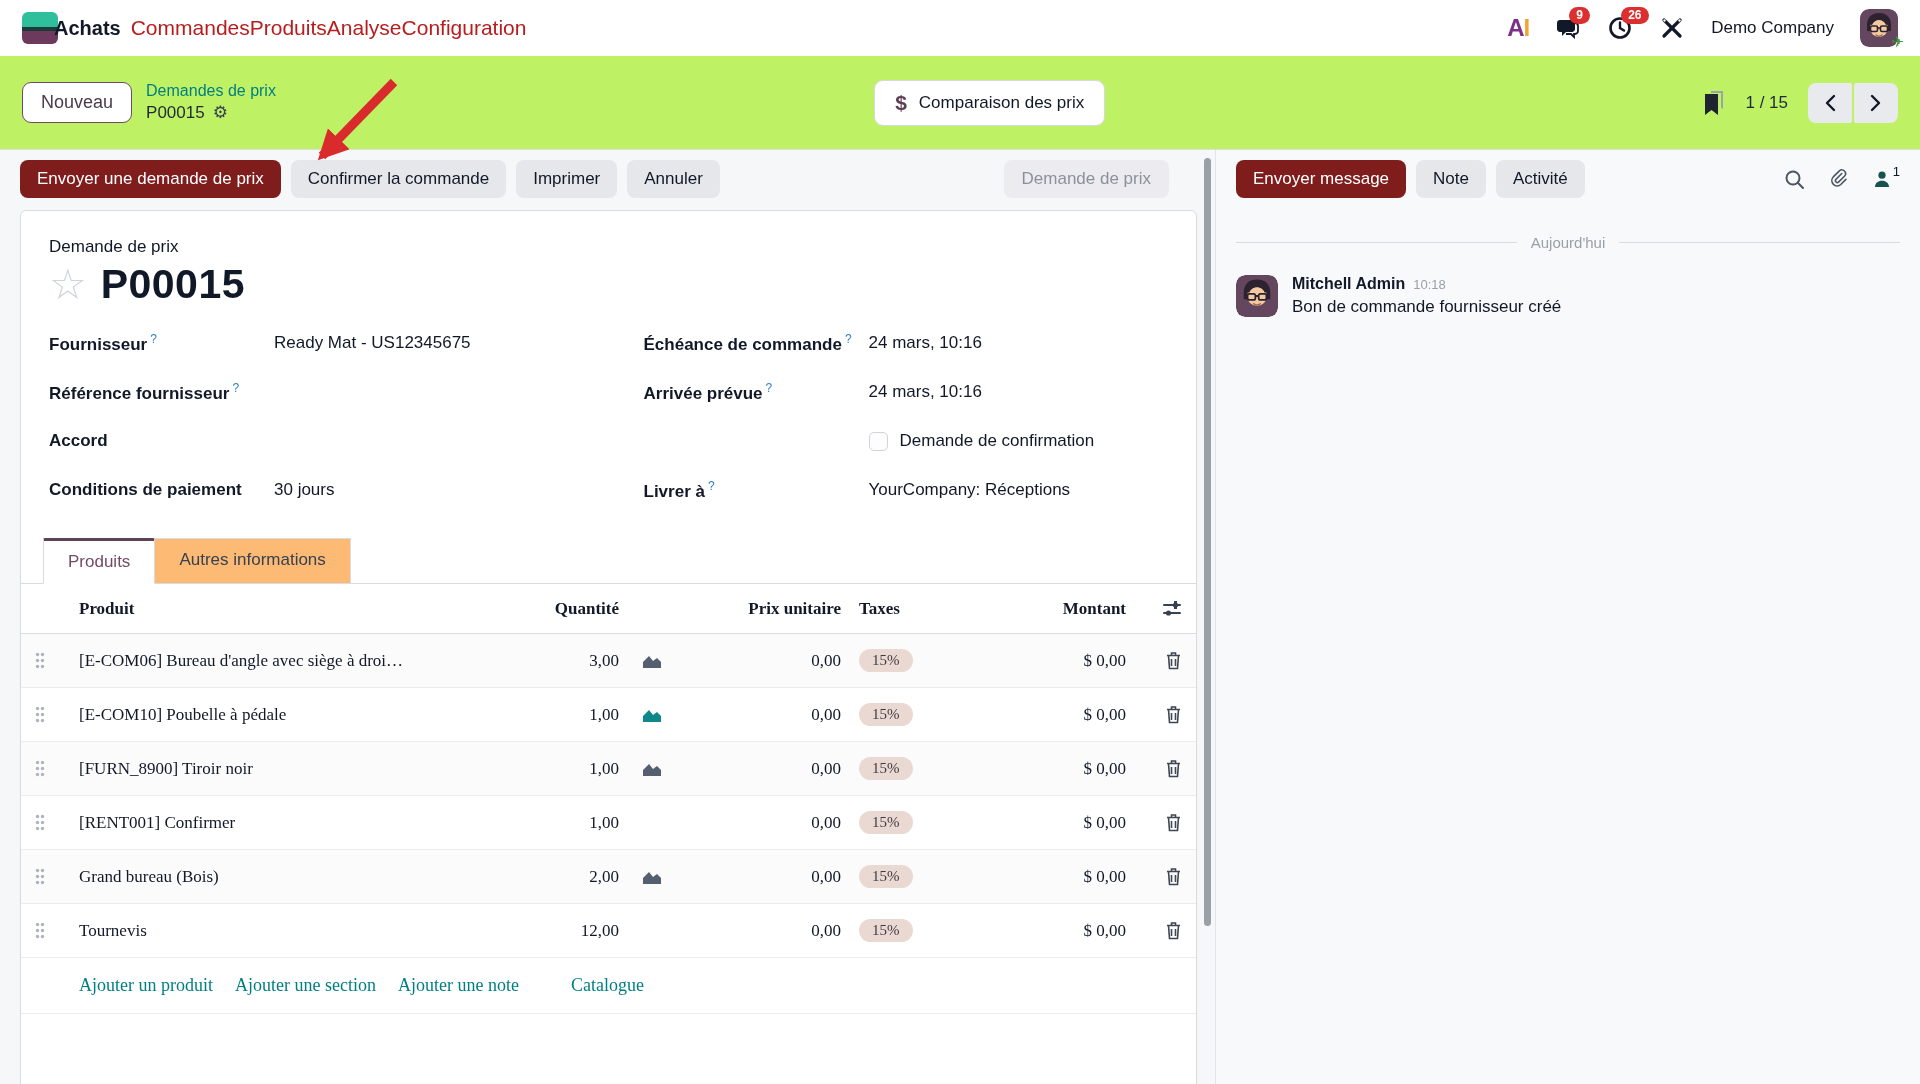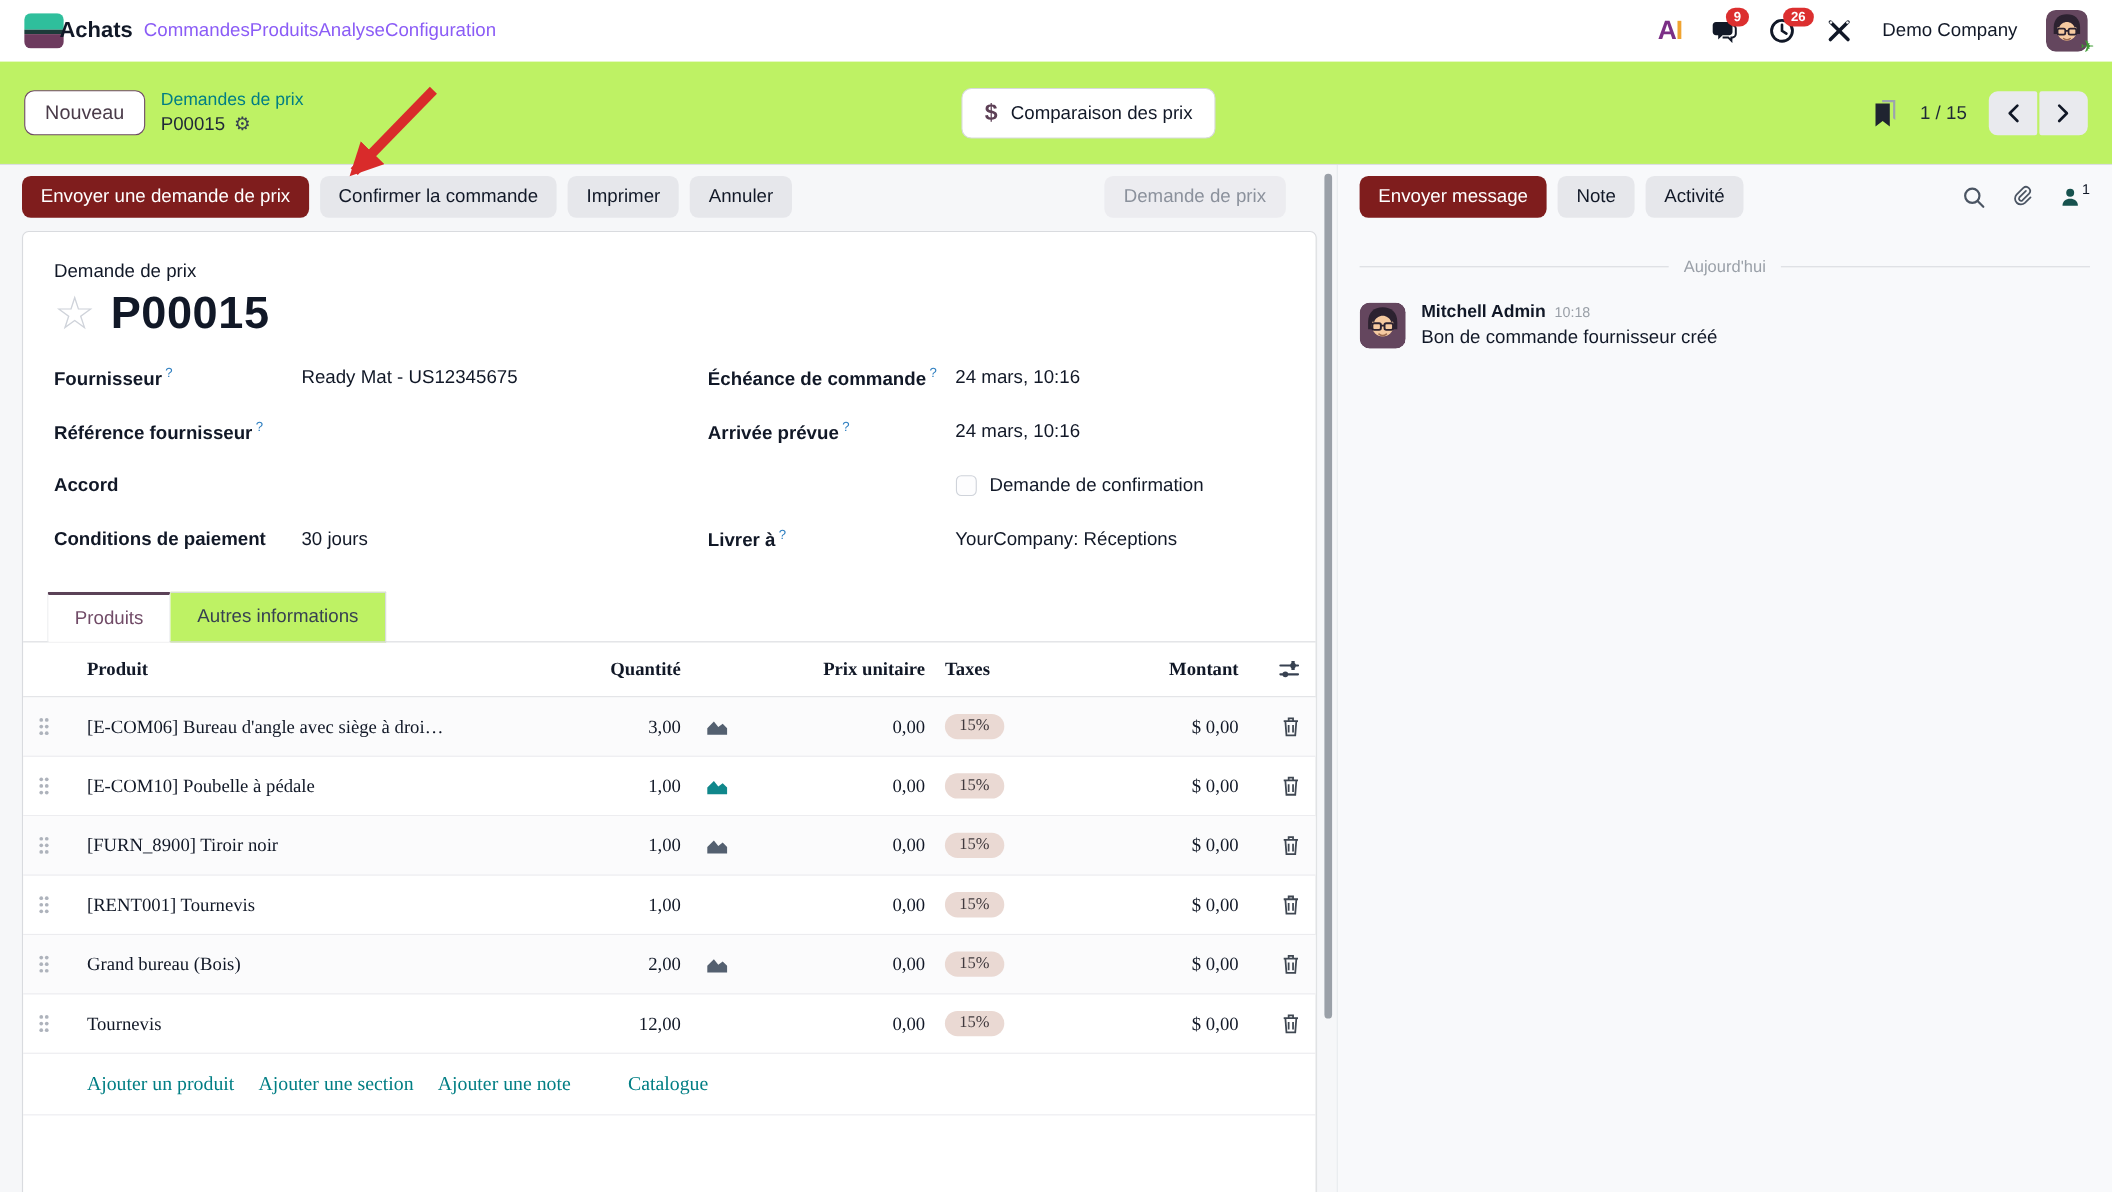--- a/index.html
+++ b/index.html
@@ -8,21 +8,21 @@
   .page { position:relative; width:1920px; height:1084px; display:flex; flex-direction:column; }
 
   
   .navbar { height:56px; display:flex; align-items:center; padding:0 22px; background:#fff; }
   .nav-left { display:flex; align-items:center; }
   .logo { width:36px; height:32px; border-radius:6px; overflow:hidden; display:flex; flex-direction:column; margin-right:-4px; }
   .logo .t { flex:1.1; background:#2fbf9c; }
   .logo .m { height:4px; background:#274;  background:#1d3b3a;}
   .logo .b { flex:1; background:#6d3a5e; }
   .app-name { font-size:20px; font-weight:bold; margin-right:10px; }
-  .menu-item { font-size:17px; color:#8b5cf6; cursor:pointer; }
+  .menu-item { font-size:21px; color:#b91c1c; cursor:pointer; }
   .nav-right { margin-left:auto; display:flex; align-items:center; gap:26px; }
   .ai-logo { font-weight:bold; font-size:24px; letter-spacing:-1px; }
   .ai-logo .a { color:#7b2f86; } .ai-logo .i { color:#f0a431; }
   .nav-icon { position:relative; width:26px; height:26px; display:flex; align-items:center; justify-content:center; }
   .badge { position:absolute; top:-8px; left:14px; background:#dc2f2f; color:#fff; font-size:12px; font-weight:bold;
            padding:1px 7px; border-radius:10px; line-height:15px; }
   .company-name { font-size:17px; }
   .nav-avatar { position:relative; width:38px; height:38px; border-radius:9px; overflow:visible; }
   .nav-avatar svg.face, .msg-avatar svg.face { border-radius:9px; display:block; }
   .plane { position:absolute; right:-6px; bottom:-4px; color:#3f9d35; font-size:15px; }
@@ -72,21 +72,21 @@
   .fvalue { font-size:17px; color:#111827; line-height:1.55; }
   .help::after { content:"?"; color:#2f7fc0; font-size:12px; vertical-align:super; margin-left:3px; font-weight:normal; }
   .checkbox { width:19px; height:19px; border:1px solid #cfd3da; background:#fdfdfe; border-radius:5px;
               display:inline-block; vertical-align:-4px; margin-right:12px; cursor:pointer; }
   .cb-row { display:flex; align-items:center; }
 
   
   .tabs { display:flex; border-bottom:1px solid #d9dbdf; margin-top:18px; padding-left:22px; }
   .tab { font-size:17px; padding:11px 24px; border:1px solid #d9dbdf; margin-bottom:-1px; cursor:pointer; background:#fff; }
   .tab.active { color:#714b67; font-weight:500; border-top:3px solid #5b4257; border-bottom:1px solid #fff; border-radius:2px 2px 0 0; }
-  .tab.inactive { color:#374151; border-left:none; background:#bef264; }
+  .tab.inactive { color:#374151; border-left:none; background:#fdba74; }
 
   
   .ptable { width:100%;font-family:Liberation Serif, serif; }
   .trow, .thead { display:grid; grid-template-columns:44px 1fr 110px 58px 160px 135px 150px 56px;
                   align-items:center; }
   .thead { height:50px; border-bottom:1px solid #d9dbdf; font-weight:bold; font-size:17px; padding:0 14px 0 14px; }
   .trow { height:54px; border-bottom:1px solid #ececef; font-size:17px; padding:0 14px; }
   .trow:nth-child(even) { background:#fbfbfc; }
   .c-right { text-align:right; }
   .c-qty { padding-right:4px; }
@@ -434,21 +434,21 @@
                   <g fill="#aeb3bc">
                     <circle cx="2.5" cy="2.5" r="1.7"></circle>
                     <circle cx="7.5" cy="2.5" r="1.7"></circle>
                     <circle cx="2.5" cy="8.5" r="1.7"></circle>
                     <circle cx="7.5" cy="8.5" r="1.7"></circle>
                     <circle cx="2.5" cy="14.5" r="1.7"></circle>
                     <circle cx="7.5" cy="14.5" r="1.7"></circle>
                   </g>
                 </svg>
               </span>
-            <span>[RENT001] Tournevis</span>
+            <span>[RENT001] Confirmer</span>
             <span class="c-right c-qty">1,00</span>
             <span class="forecast"></span>
             <span class="c-right">0,00</span>
             <span class="c-taxes"><span class="tax-badge">15%</span></span>
             <span class="c-right">$ 0,00</span>
             <span class="trash">
                 <svg width="17" height="19" viewBox="0 0 17 19">
                   <g fill="none" stroke="#3f4752" stroke-width="1.6">
                     <path d="M2 4.5h13M6.5 4V2h4v2M3.5 4.5l1 13h8l1-13"></path>
                     <line x1="6.5" y1="8" x2="6.5" y2="15"></line>

